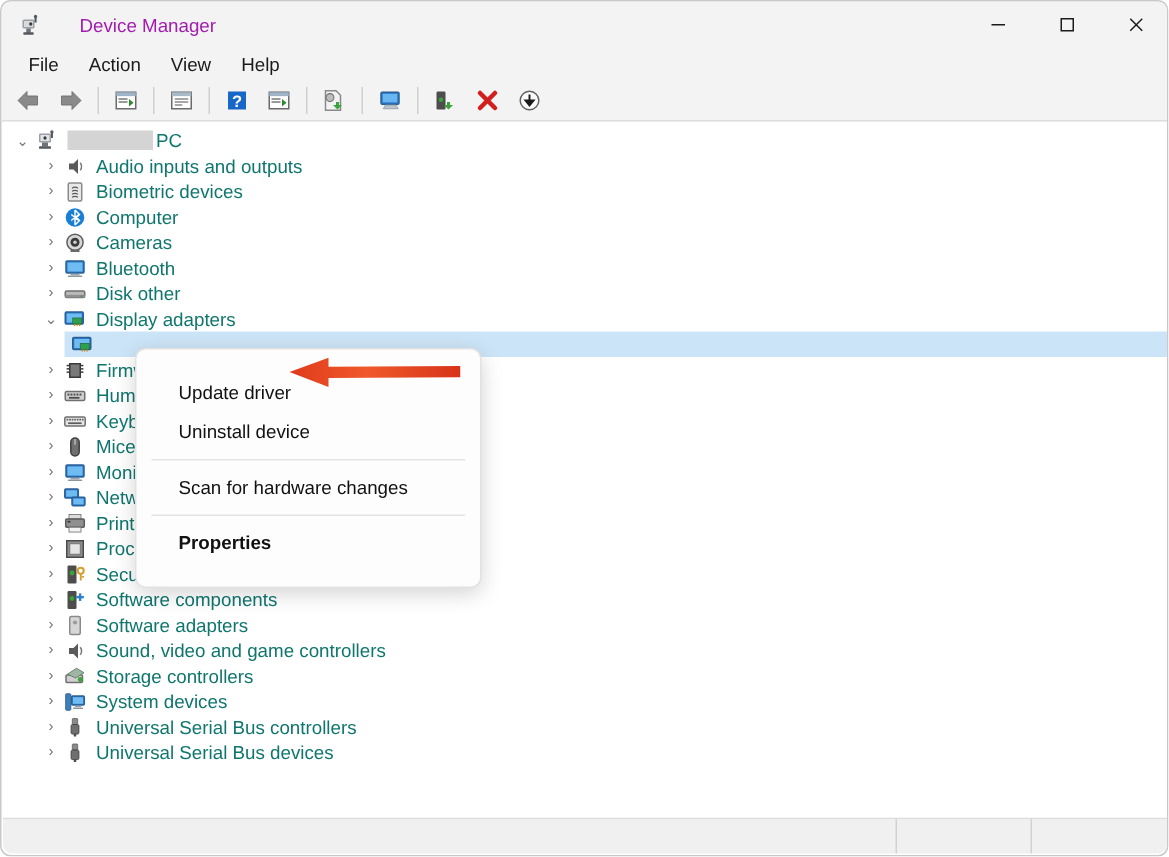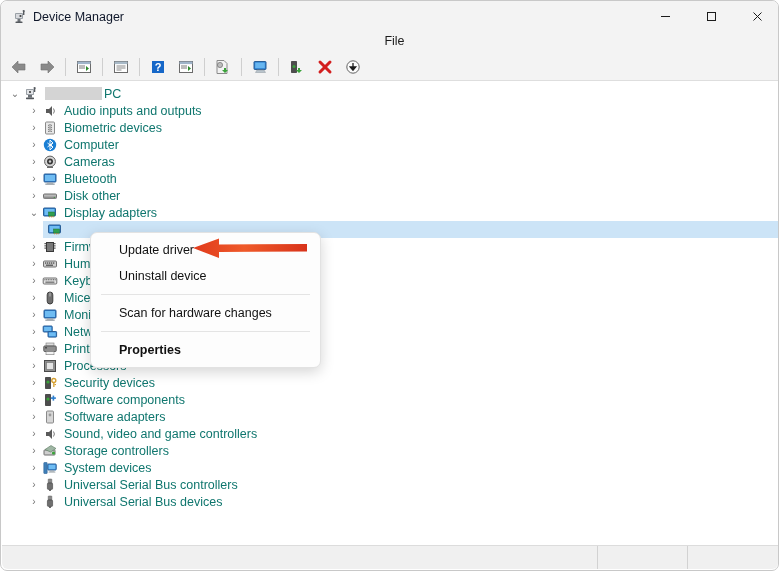--- a/index.html
+++ b/index.html
@@ -32,23 +32,23 @@
     display: flex;
     align-items: center;
   }
   .title-icon {
     width: 16px; height: 16px;
     margin-left: 12px;
     position: relative;
     flex: 0 0 auto;
   }
   .title-text {
-    margin-left: 4px;
+    margin-left: 24px;
     font-size: 12.5px;
-    color: #0f172a;
+    color: #a21caf;
     white-space: nowrap;
   }
   .win-buttons {
     position: absolute;
     right: 0; top: 0;
     height: 31px;
     display: flex;
   }
   .win-btn {
     width: 46px; height: 31px;
@@ -63,21 +63,20 @@
   
   .menubar {
     position: absolute;
     left: 0; top: 31px;
     width: 779px; height: 22px;
     background: #f3f3f3;
     display: flex;
     align-items: center;
     padding-left: 8px;
     box-sizing: border-box;
-    flex-direction: column;
   }
   .menubar-item {
     font-size: 12.5px;
     color: #1b1b1b;
     padding: 2px 10px;
     border-radius: 3px;
     white-space: nowrap;
   }
 
   
@@ -184,21 +183,21 @@
 
   
   .ctxmenu {
     position: absolute;
     left: 89px; top: 231px;
     width: 229px;
     background: #fdfdfd;
     border: 1px solid #e2e2e2;
     border-radius: 7px;
     box-shadow: 0 4px 14px rgba(0,0,0,0.17);
-    padding: 4px 0;
+    padding: 16px 0;
     z-index: 30;
   }
   .ctx-item {
     height: 26px;
     display: flex;
     align-items: center;
     padding-left: 28px;
     font-size: 12.5px;
     color: #111111;
     white-space: nowrap;

